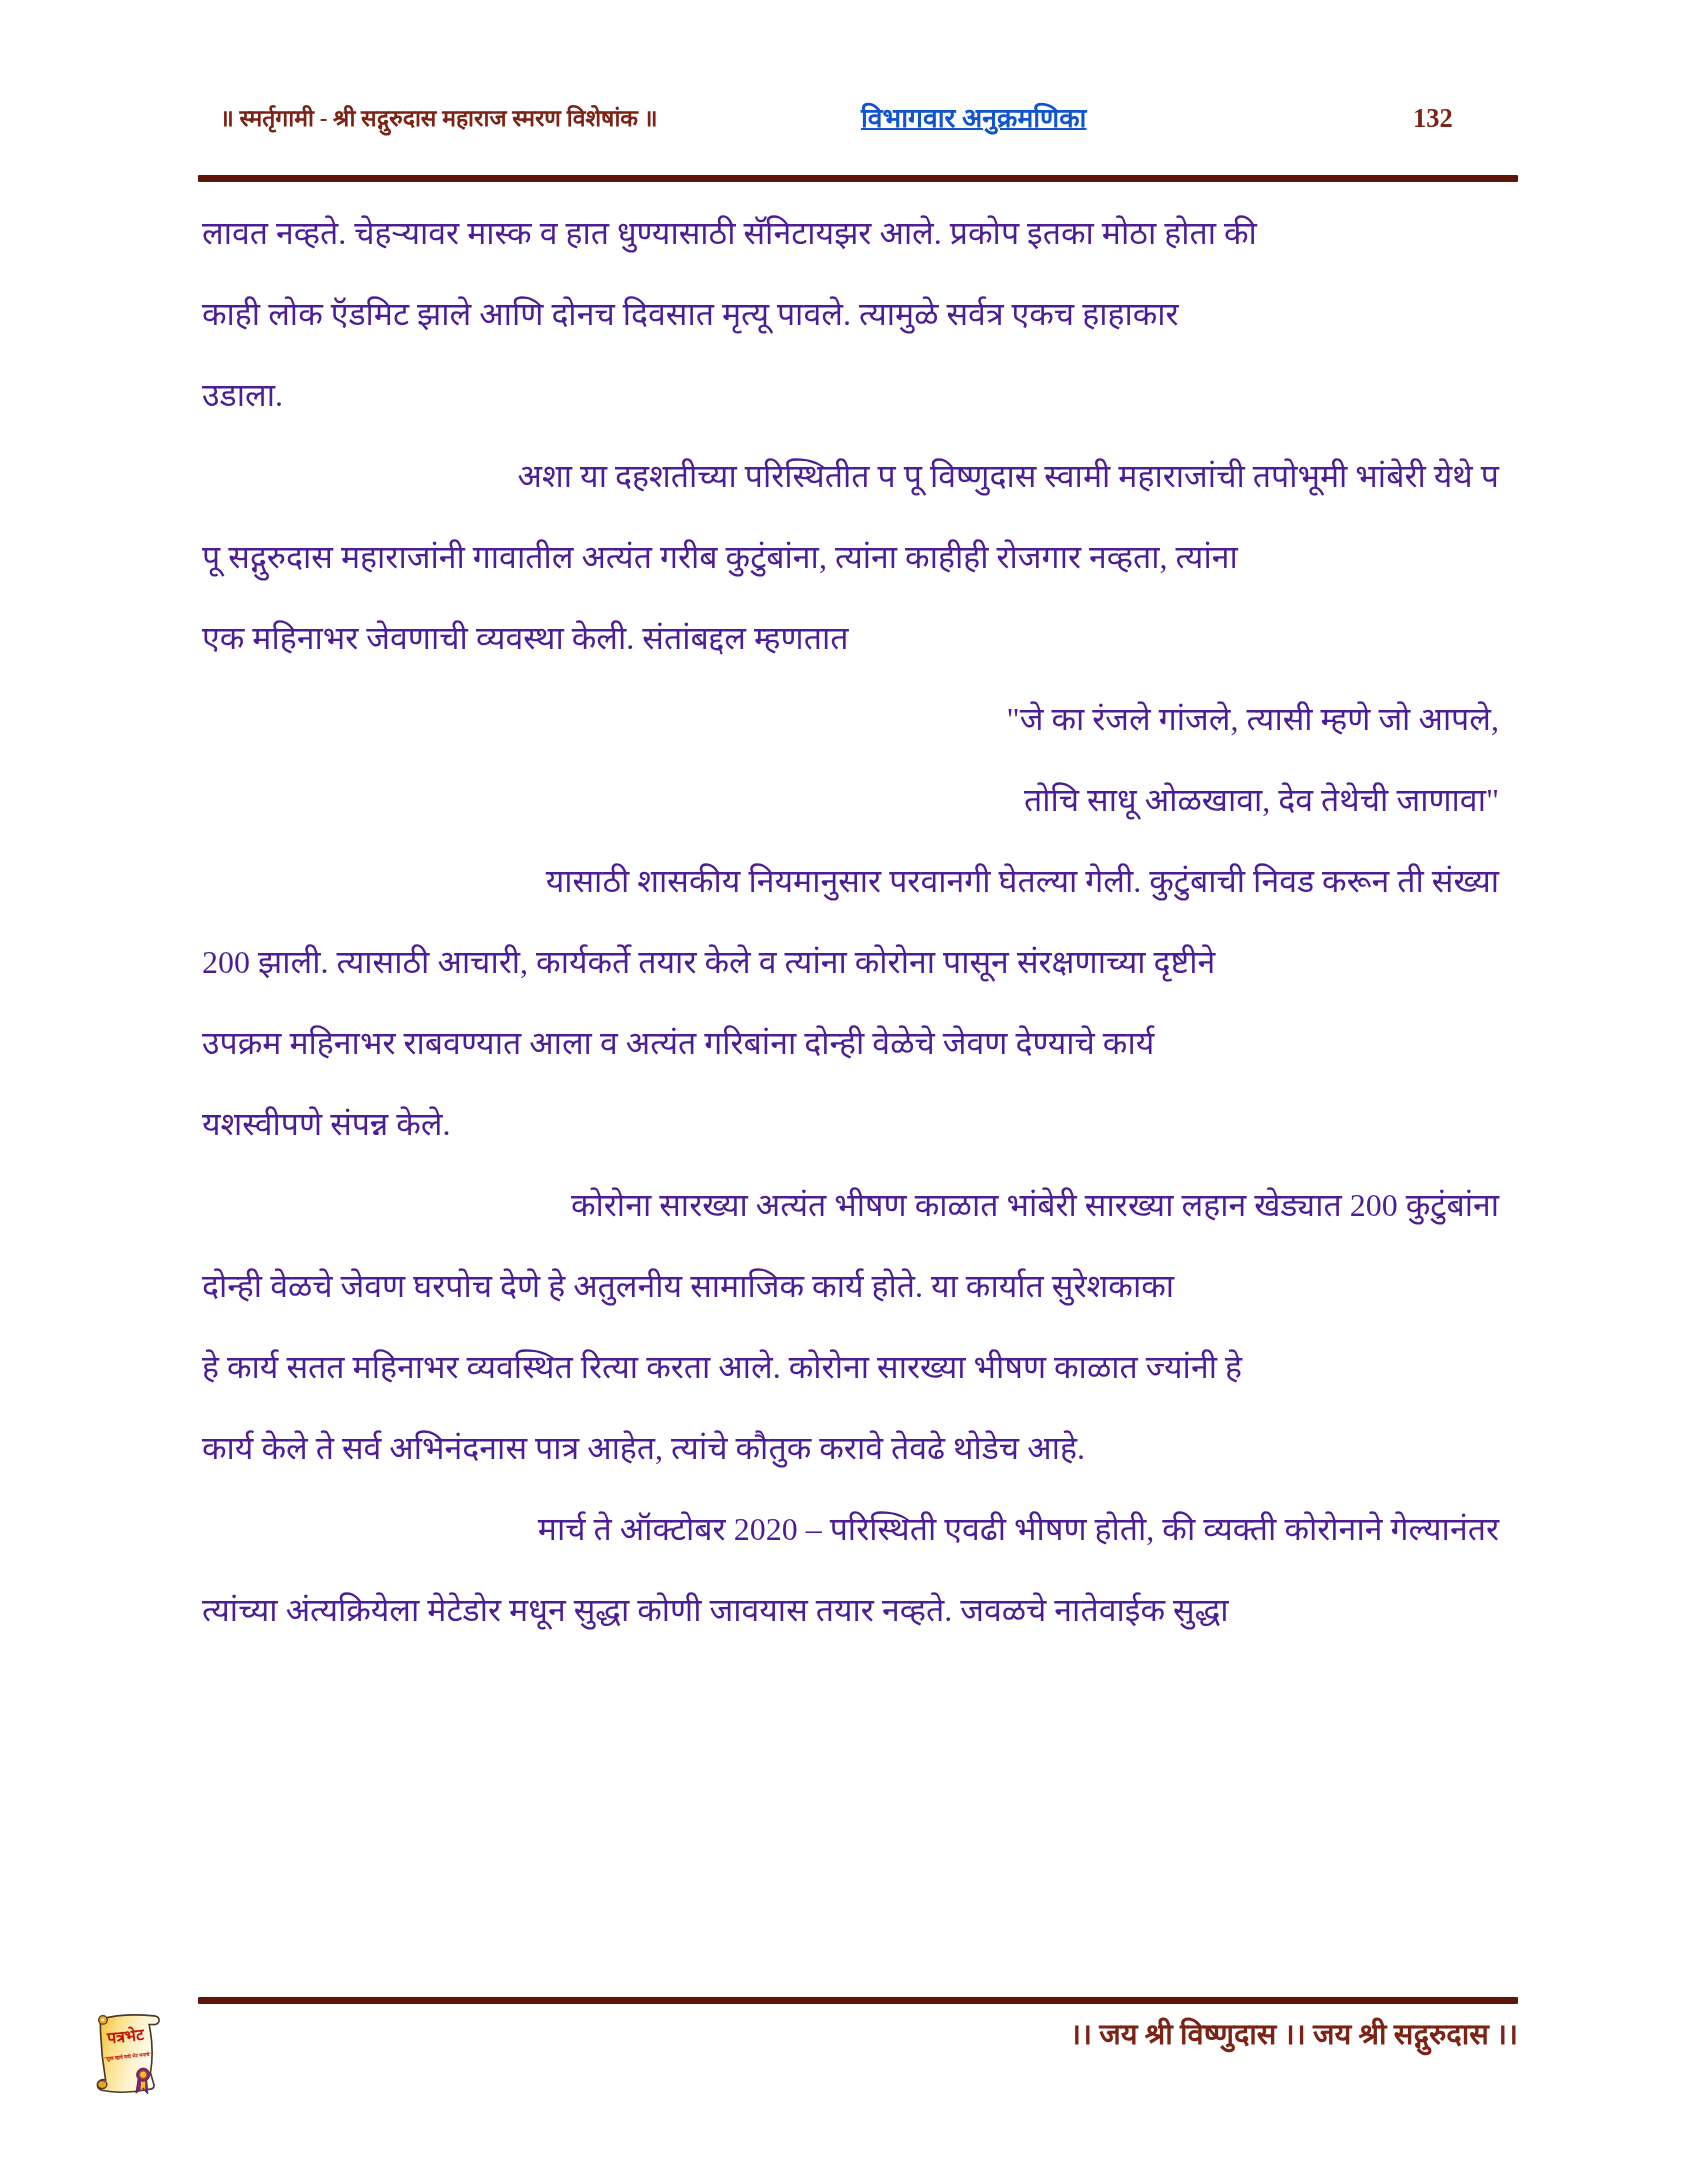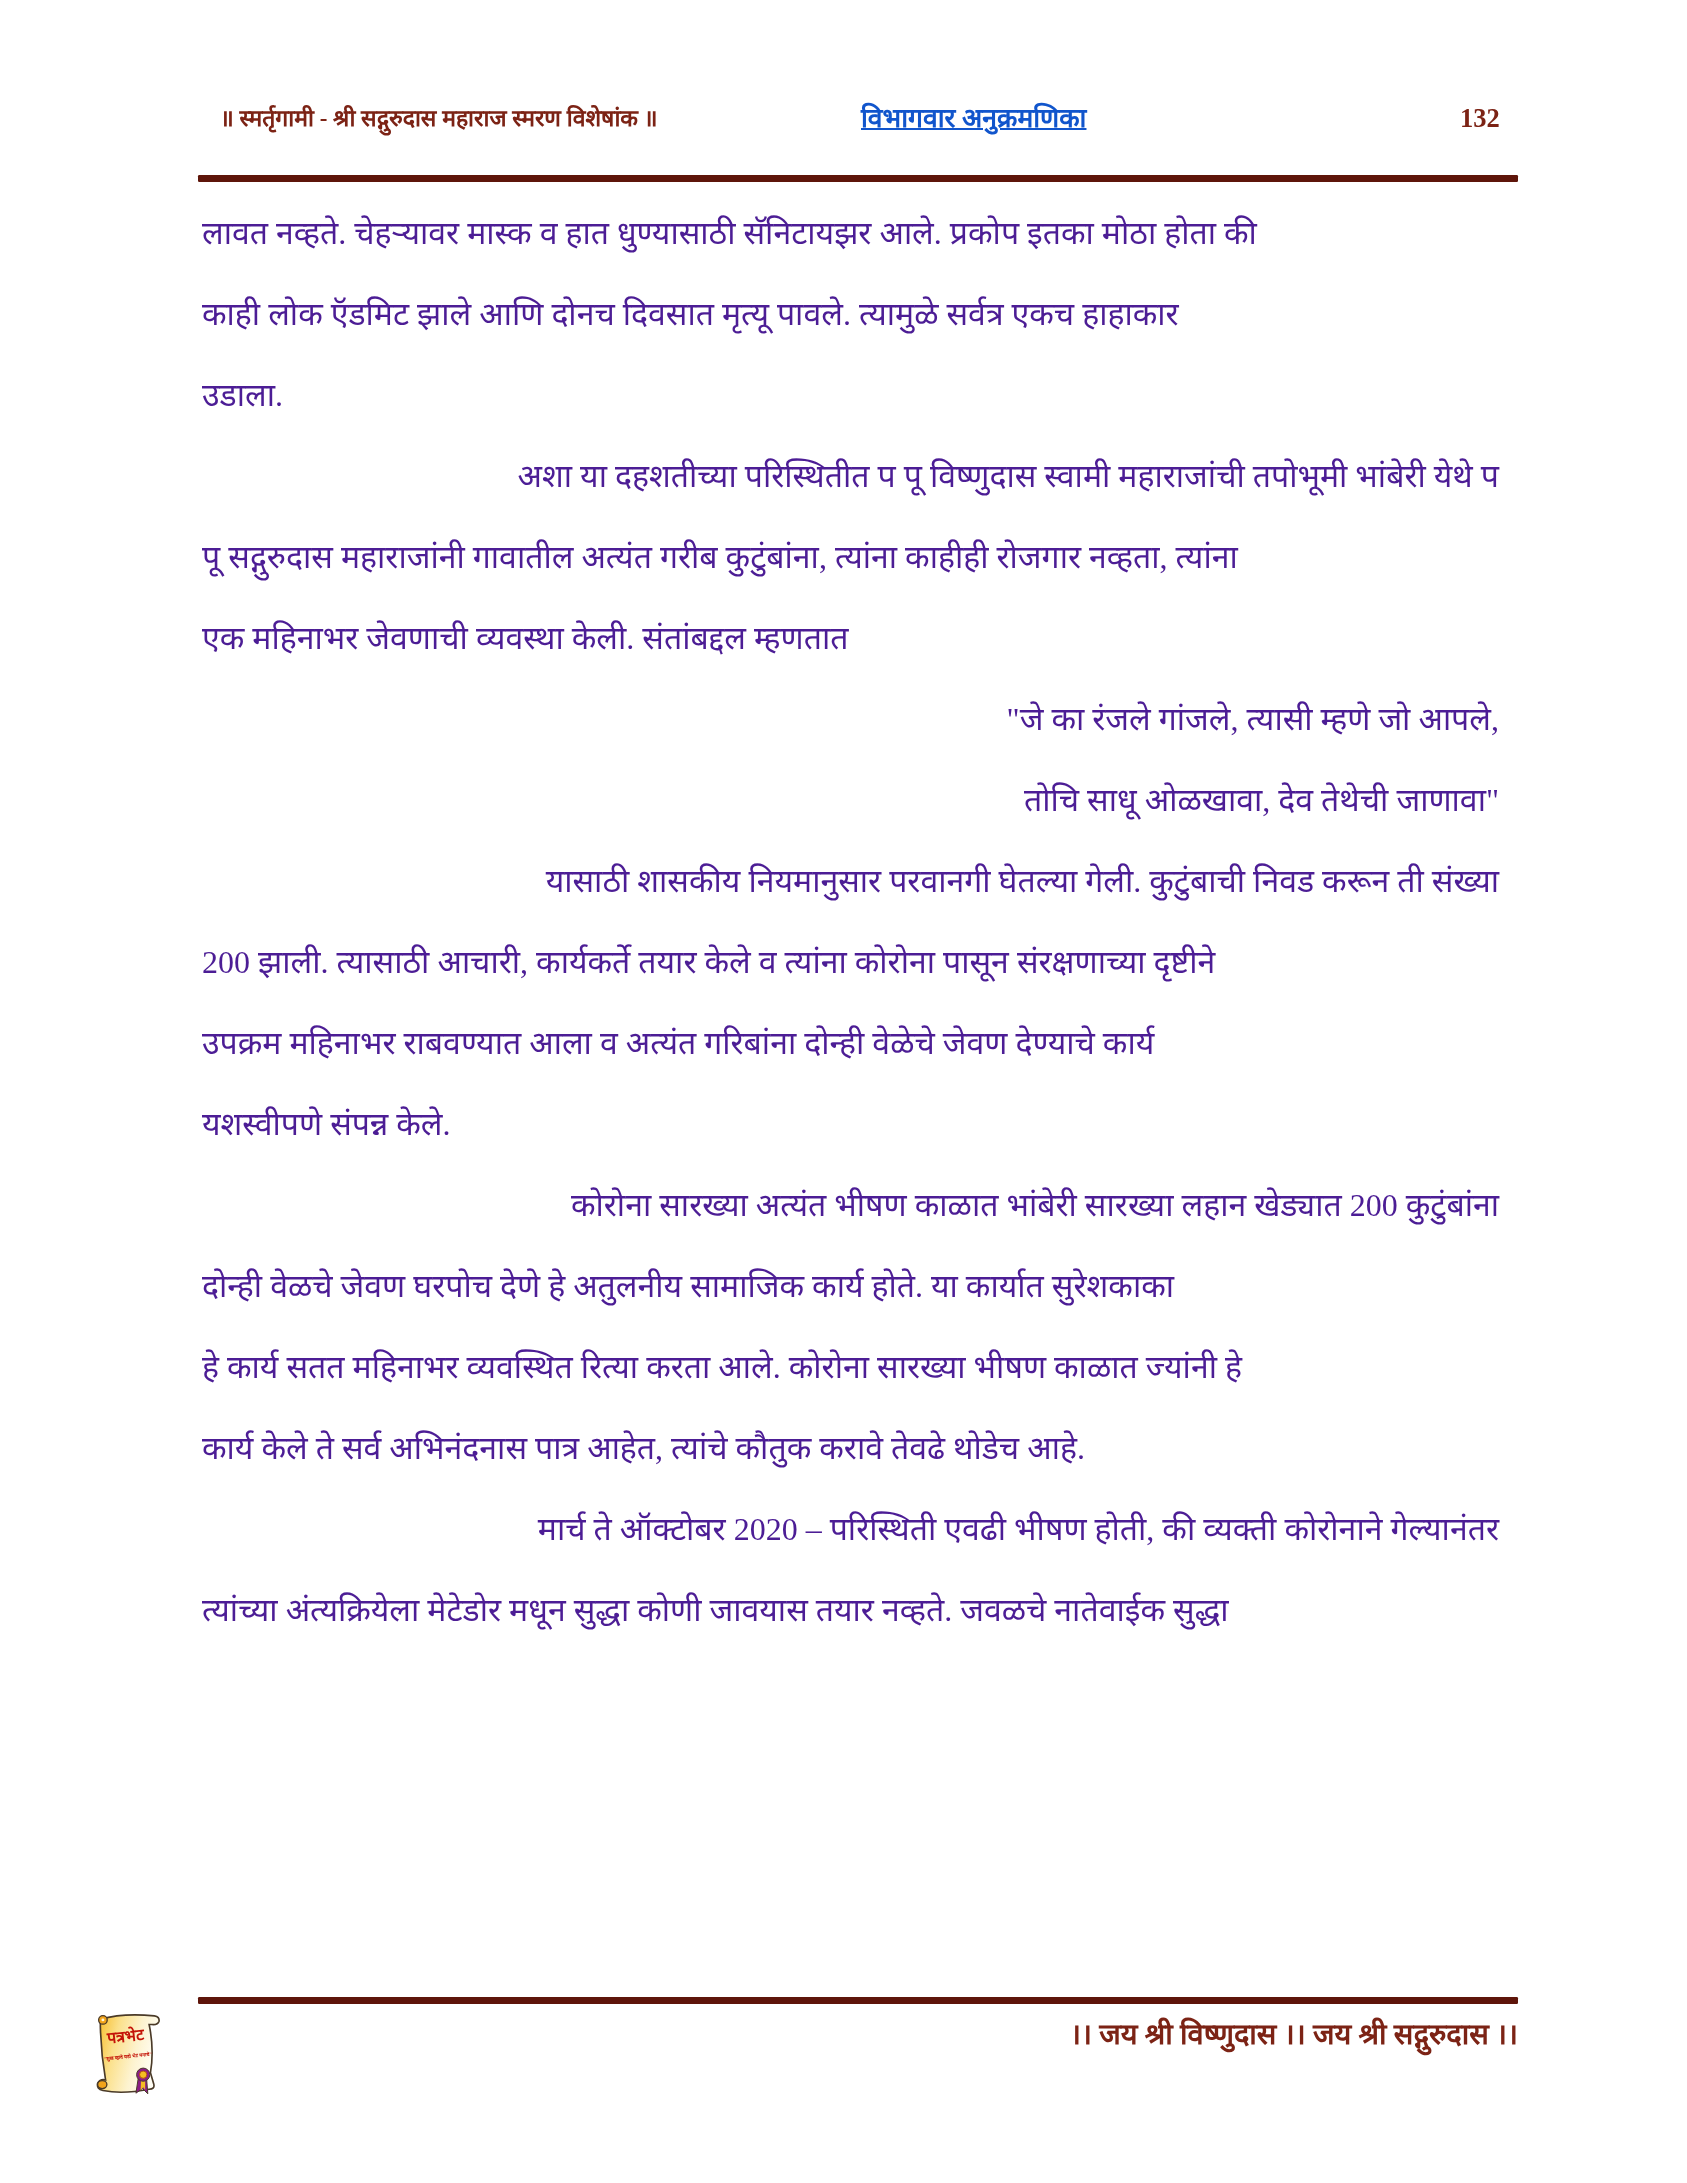--- a/index.html
+++ b/index.html
@@ -17,21 +17,21 @@
     font-size:23px;font-weight:bold;color:#7c2315;
     white-space:nowrap;line-height:41px;margin-left:20px;
   }
   .hdr-link{
     position:absolute;left:861px;top:0;
     font-size:26.5px;font-weight:bold;color:#1155cc;
     text-decoration:underline;text-decoration-thickness:2px;
     white-space:nowrap;line-height:41px;cursor:pointer;
   }
   .hdr-pagenum{
-    position:absolute;left:1460px;top:0;
+    position:absolute;left:1413px;top:0;
     font-size:26.5px;font-weight:bold;color:#7c2315;line-height:41px;
   }
   .rule{
     position:absolute;left:198px;width:1320px;height:6.6px;
     background:#5e150a;border-radius:1.3px;
   }
   .rule-top{top:175px;}
   .rule-bottom{top:1997px;}
   
   .body-text{

